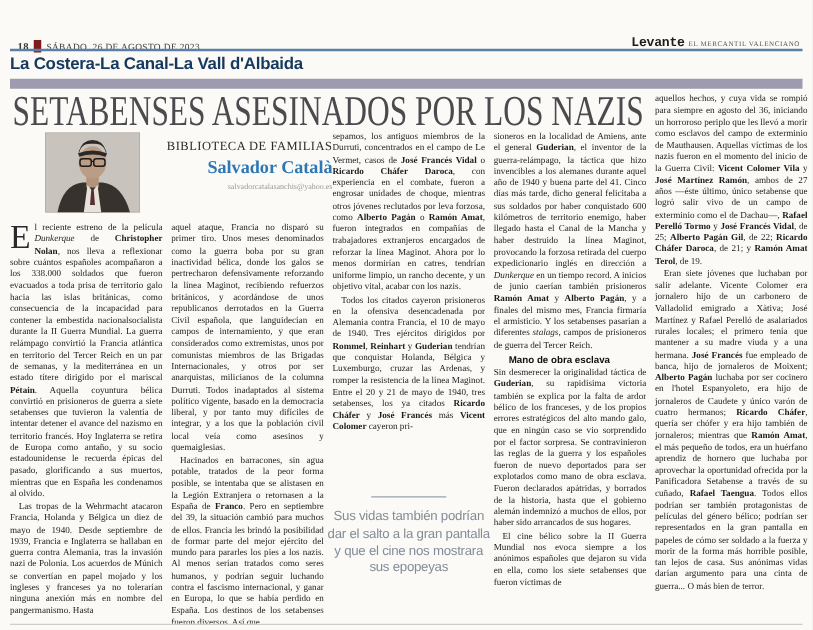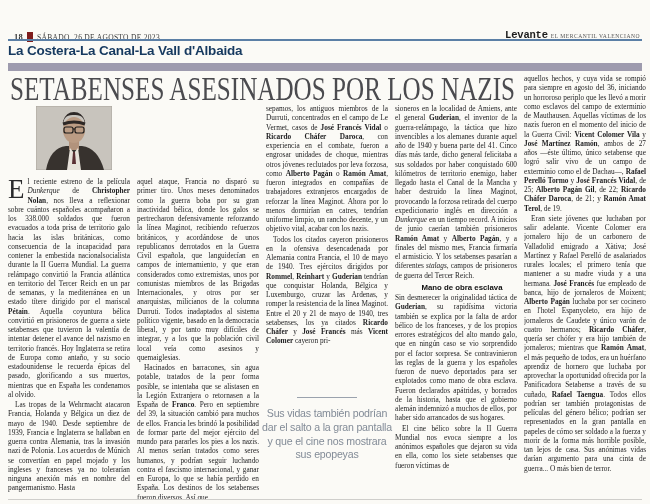--- a/index.html
+++ b/index.html
@@ -28,21 +28,21 @@
   .col{position:absolute;width:122px;top:177px;height:322px;overflow:hidden;
        text-align:justify;font-size:7.3px;line-height:9.25px;color:#1d1d1f;}
   #col0{left:8px;}
   #col1{left:137px;}
   #col2{left:266px;top:104px;height:280px;}
   #col3{left:395px;top:104px;height:396px;}
   #col4{left:524px;top:74px;height:426px;}
   .col p{margin:0;}
   .col p + p{text-indent:7px;margin-top:1px;}
   .col h3 + p{text-indent:0;}
-  .col h3{font-family:"Liberation Sans",sans-serif;font-size:7.8px;margin:3px 0 1px;color:#101010;text-align:center;padding-left:12px;}
+  .col h3{font-family:"Liberation Sans",sans-serif;font-size:7.8px;margin:3px 0 1px;color:#101010;text-align:left;padding-left:12px;}
   .dropcap{float:left;font-size:27px;line-height:21px;padding:2px 3px 0 0;color:#2a2a2c;}
   
   .quotes{position:absolute;left:260px;top:387px;width:134px;text-align:center;
           font-family:"Liberation Sans",sans-serif;color:#828b97;}
   .quote{font-size:10.6px;line-height:13.8px;letter-spacing:-.2px;}
   .qdiv{width:60px;border-top:1px solid #9aa2ad;margin:10px auto 9px auto;}
   .bottom-rule{position:absolute;left:8px;right:8px;bottom:4px;height:1px;background:#cfcecb;}
 </style>
 </head>
 <body>
@@ -73,20 +73,25 @@
     <ellipse cx="38" cy="24" rx="11" ry="13" fill="#bb9c84"></ellipse>
     <path d="M27 20 Q27 8 38 9 Q49 8 49 20 L49 15 Q46 6 38 6 Q30 6 27 15 Z" fill="#2d2826"></path>
     <path d="M27 18 Q38 14 49 18" stroke="#2d2826" stroke-width="3" fill="none"></path>
     <rect x="28" y="21" width="9" height="6" rx="2" fill="none" stroke="#1d1b1a" stroke-width="1.2"></rect>
     <rect x="39" y="21" width="9" height="6" rx="2" fill="none" stroke="#1d1b1a" stroke-width="1.2"></rect>
     <path d="M37 23 L39 23" stroke="#1d1b1a" stroke-width="1"></path>
     <path d="M34 42 L38 47 L42 42 L45 64 L31 64 Z" fill="#e7e2da"></path>
     <path d="M37 46 L39 46 L40 58 L36 58 Z" fill="#5a2f33"></path>
   </svg>
 
+  <div class="byline">
+    <div class="kicker">BIBLIOTECA DE FAMILIAS</div>
+    <div class="author">Salvador Català</div>
+    <div class="email">salvadorcatalasanchis@yahoo.es</div>
+  </div>
 
   <div class="col" id="col0">
       <p><span class="dropcap">E</span>l reciente estreno de la película <i>Dunkerque</i> de <b>Christopher Nolan</b>, nos lleva a reflexionar sobre cuántos españoles acompañaron a los 338.000 soldados que fueron evacuados a toda prisa de territorio galo hacia las islas británicas, como consecuencia de la incapacidad para contener la embestida nacionalsocialista durante la II Guerra Mundial. La guerra relámpago convirtió la Francia atlántica en territorio del Tercer Reich en un par de semanas, y la mediterránea en un estado títere dirigido por el mariscal <b>Pétain</b>. Aquella coyuntura bélica convirtió en prisioneros de guerra a siete setabenses que tuvieron la valentía de intentar detener el avance del nazismo en territorio francés. Hoy Inglaterra se retira de Europa como antaño, y su socio estadounidense le recuerda épicas del pasado, glorificando a sus muertos, mientras que en España les condenamos al olvido.</p>
       <p>Las tropas de la Wehrmacht atacaron Francia, Holanda y Bélgica un diez de mayo de 1940. Desde septiembre de 1939, Francia e Inglaterra se hallaban en guerra contra Alemania, tras la invasión nazi de Polonia. Los acuerdos de Múnich se convertían en papel mojado y los ingleses y franceses ya no tolerarían ninguna anexión más en nombre del pangermanismo. Hasta</p>
     </div>
   <div class="col" id="col1">
       <p>aquel ataque, Francia no disparó su primer tiro. Unos meses denominados como la guerra boba por su gran inactividad bélica, donde los galos se pertrecharon defensivamente reforzando la línea Maginot, recibiendo refuerzos británicos, y acordándose de unos republicanos derrotados en la Guerra Civil española, que languidecían en campos de internamiento, y que eran considerados como extremistas, unos por comunistas miembros de las Brigadas Internacionales, y otros por ser anarquistas, milicianos de la columna Durruti. Todos inadaptados al sistema político vigente, basado en la democracia liberal, y por tanto muy difíciles de integrar, y a los que la población civil local veía como asesinos y quemaiglesias.</p>
       <p>Hacinados en barracones, sin agua potable, tratados de la peor forma posible, se intentaba que se alistasen en la Legión Extranjera o retornasen a la España de <b>Franco</b>. Pero en septiembre del 39, la situación cambió para muchos de ellos. Francia les brindó la posibilidad de formar parte del mejor ejército del mundo para pararles los pies a los nazis. Al menos serían tratados como seres humanos, y podrían seguir luchando contra el fascismo internacional, y ganar en Europa, lo que se había perdido en España. Los destinos de los setabenses fueron diversos. Así que</p>
     </div>
   <div class="col" id="col2">

